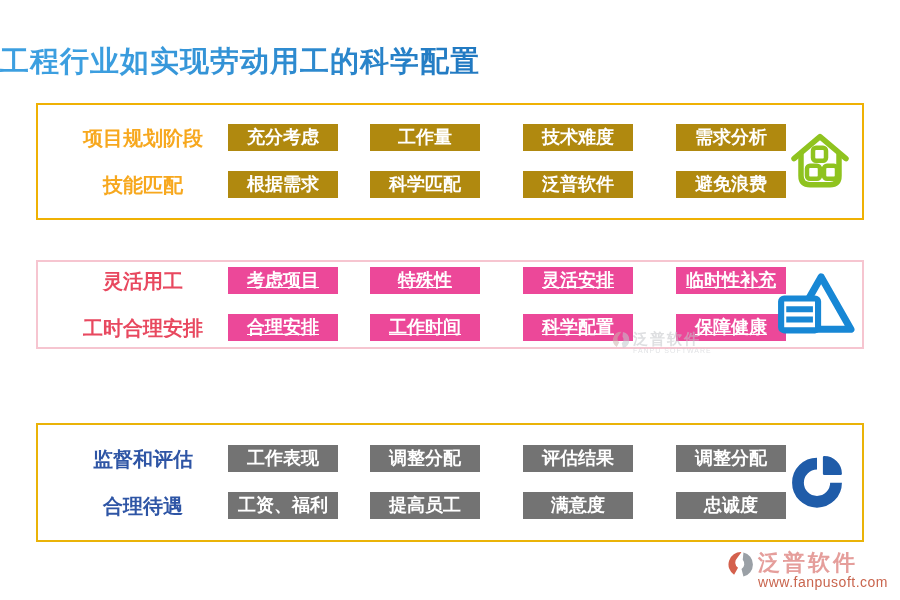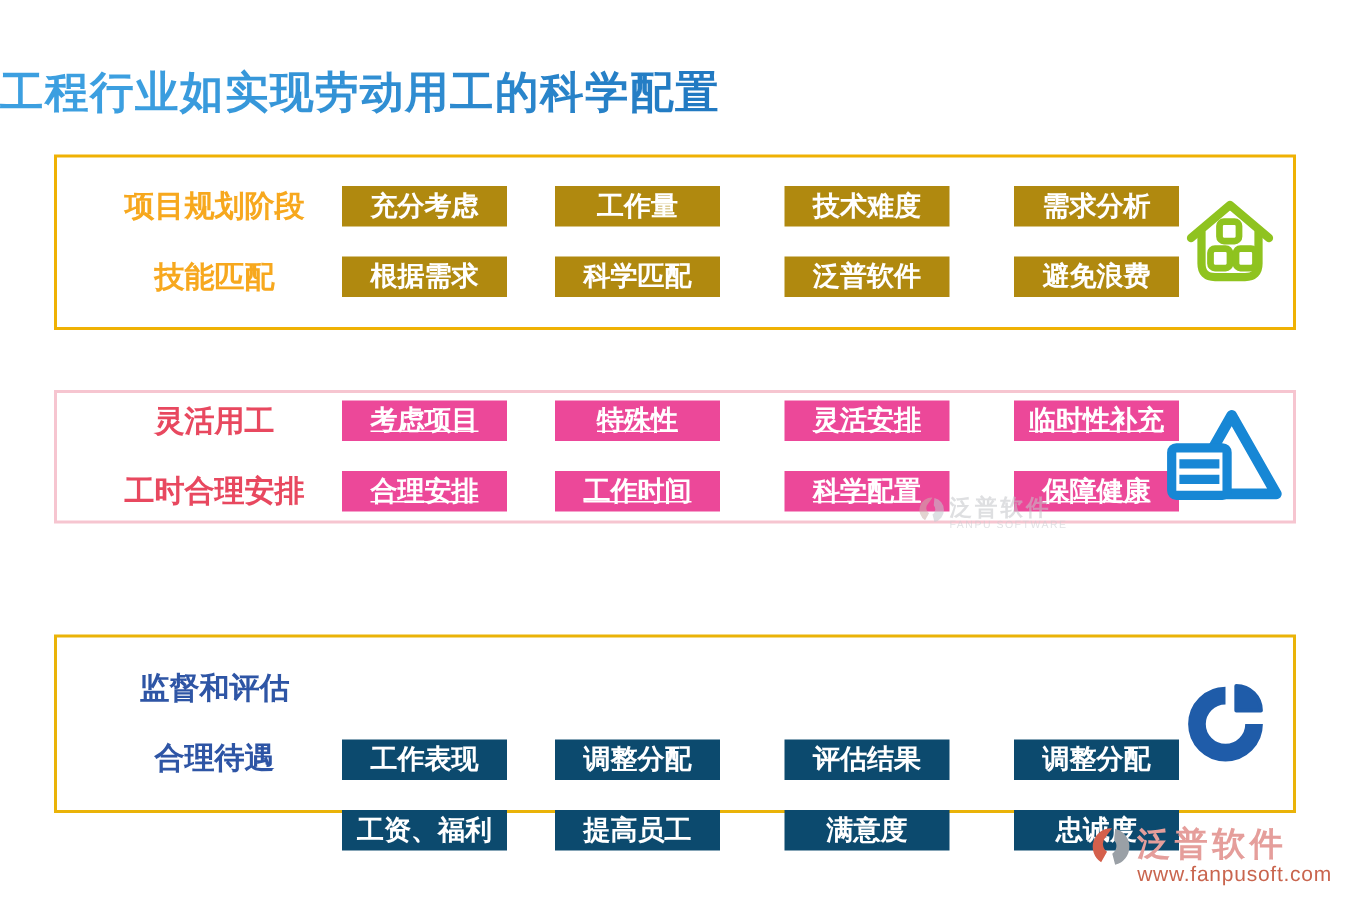--- a/index.html
+++ b/index.html
@@ -29,21 +29,21 @@
   .panel-2 .row-label{color:#E8485F;}
   .panel-3 .row-label{color:#2E55A5;}
   .tag{
     position:absolute;top:0;width:110px;height:27px;line-height:27px;
     text-align:center;color:#ffffff;font-weight:bold;font-size:18px;
     border-radius:0;white-space:nowrap;
   }
   .pos1{left:171px}.pos2{left:313px}.pos3{left:466px}.pos4{left:619px}
   .panel-1 .tag{background:#B0890F;}
   .panel-2 .tag{background:#ec4899;text-decoration:underline;}
-  .panel-3 .tag{background:#0c4a6e;margin-top:48px;}
+  .panel-3 .tag{background:#737373;}
   .panel-icon{position:absolute;top:50%;transform:translateY(-52%);}
   .panel-1 .panel-icon{right:9px;width:66px;height:66px;}
   .panel-2 .panel-icon{right:6px;width:80px;height:68px;}
   .panel-3 .panel-icon{right:16px;width:58px;height:58px;}
   .watermark{
     position:absolute;left:612px;top:331px;display:flex;align-items:flex-start;
     gap:3px;opacity:0.55;z-index:5;pointer-events:none;
   }
   .watermark .wm-text{display:flex;flex-direction:column;}
   .watermark .wm-brand{font-size:15px;font-weight:bold;color:#C4C6CA;letter-spacing:2px;line-height:16px;}

